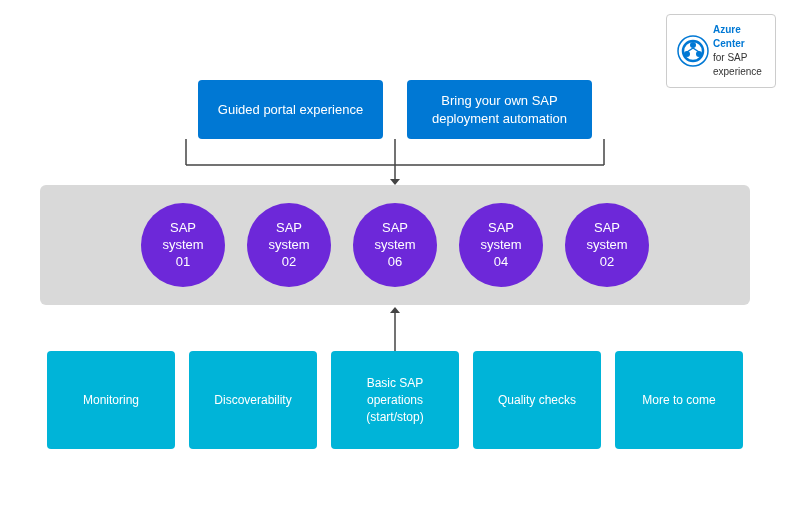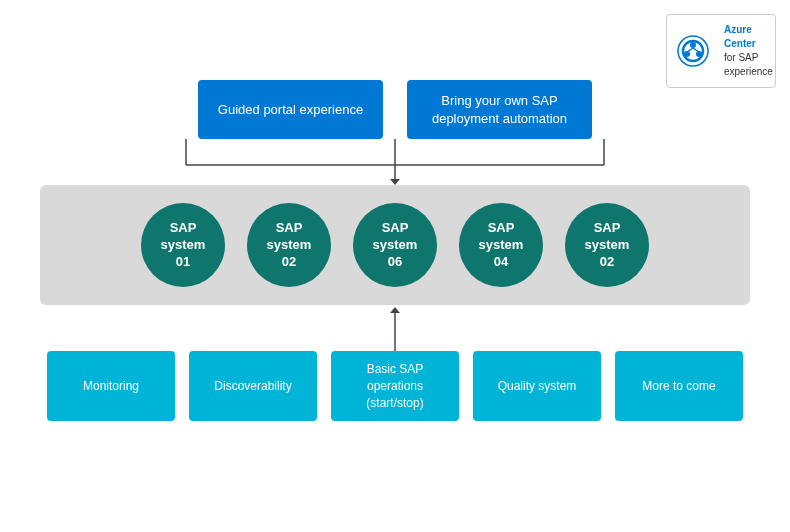--- a/index.html
+++ b/index.html
@@ -26,21 +26,21 @@
     .azure-badge {
       position: absolute;
       top: 14px;
       right: 14px;
       border: 1.5px solid #ccc;
       border-radius: 4px;
       width: 110px;
       padding: 8px 10px;
       display: flex;
       align-items: center;
-      gap: 15px;
+      gap: 4px;
     }
     .azure-logo-icon {
       width: 32px;
       height: 32px;
       flex-shrink: 0;
     }
     .azure-badge-text {
       font-size: 10px;
       color: #333;
       line-height: 1.4;
@@ -78,50 +78,50 @@
     .gray-band {
       background: #d9d9d9;
       border-radius: 6px;
       width: 710px;
       padding: 18px 20px;
       display: flex;
       justify-content: center;
       gap: 22px;
     }
     .circle-node {
-      background: #0f766e;
+      background: #6d28d9;
       color: #fff;
       border-radius: 50%;
       width: 84px;
       height: 84px;
       display: flex;
       flex-direction: column;
       align-items: center;
       justify-content: center;
       font-size: 13px;
-      font-weight: 700;
+      font-weight: 400;
       text-align: center;
       line-height: 1.3;
     }
 
     
     .bottom-row {
       display: flex;
       justify-content: center;
       gap: 14px;
       width: 100%;
     }
     .cyan-box {
       background: #00b4d8;
       color: #fff;
       font-size: 12px;
       font-weight: 500;
       text-align: center;
       border-radius: 4px;
-      padding: 10px 8px;
+      padding: 24px 8px;
       width: 128px;
       min-height: 58px;
       display: flex;
       align-items: center;
       justify-content: center;
       line-height: 1.4;
     }
 
     
     .svg-connectors {
@@ -217,20 +217,20 @@
     <div class="cyan-box">
       <span>Monitoring</span>
     </div>
     <div class="cyan-box">
       <span>Discoverability</span>
     </div>
     <div class="cyan-box">
       <span>Basic SAP operations (start/stop)</span>
     </div>
     <div class="cyan-box">
-      <span>Quality system</span>
+      <span>Quality checks</span>
     </div>
     <div class="cyan-box">
       <span>More to come</span>
     </div>
   </div>
 
 </div>
 
 </body></html>

